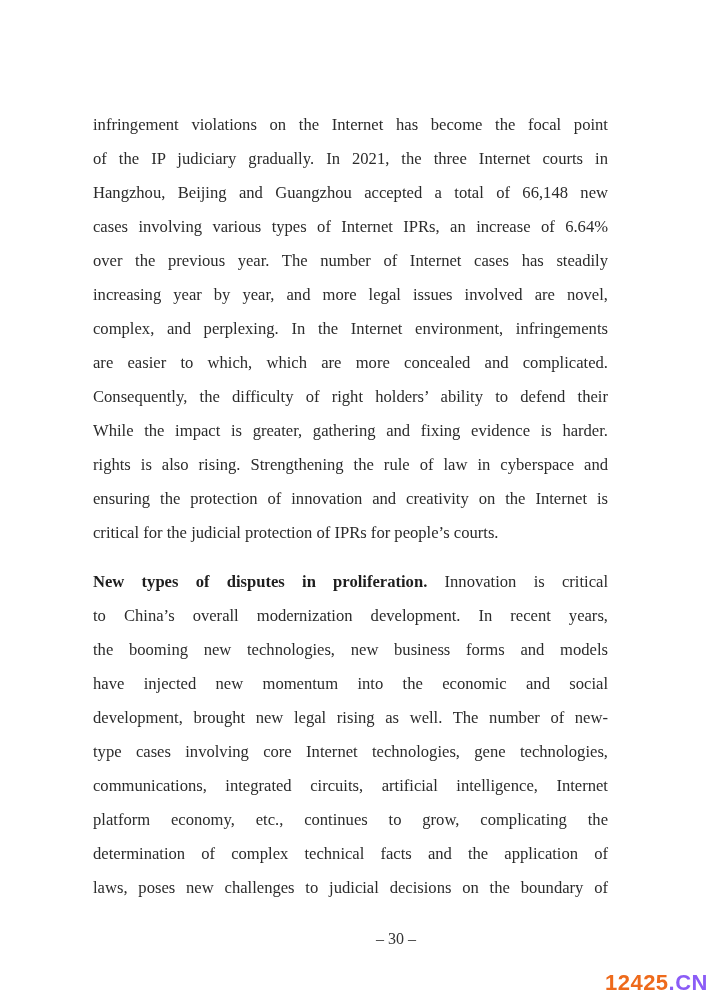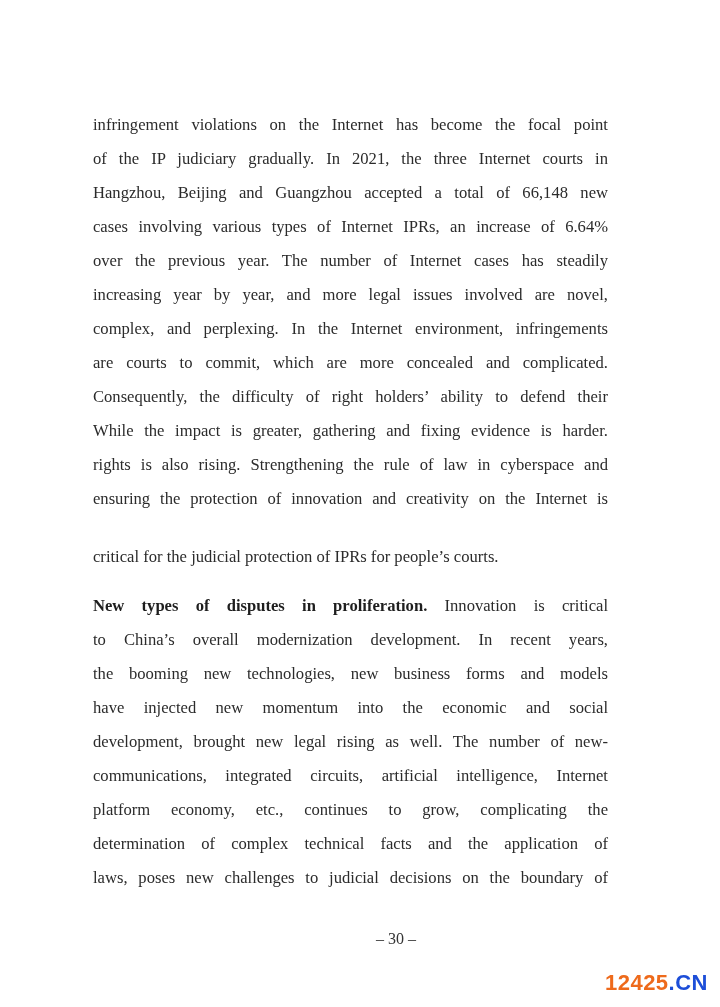--- a/index.html
+++ b/index.html
@@ -11,64 +11,65 @@
   .body-text {
     position: absolute; left: 93px; top: 112px; width: 515px;
     font-family: "Liberation Serif", "DejaVu Serif", serif;
     font-size: 16.6px; color: #2b2b2b;
   }
   .line {
     height: 34px; line-height: 26px;
     white-space: nowrap;
     text-align: justify; text-align-last: justify;
   }
-  .line.last { text-align-last: left; margin-top: 24px; }
+  .line.last { text-align-last: left; }
   .para-gap { height: 15px; }
   .bold { font-weight: bold; color: #1e1e1e; }
   .page-number {
     position: absolute; left: 0; width: 720px; top: 930px;
     text-align: center;
     font-family: Liberation Serif, serif;
     font-size: 16px; color: #333; margin-left: 36px;
   }
   .watermark {
     position: absolute; right: 12px; top: 970px;
     font-family: "Liberation Sans", "DejaVu Sans", sans-serif;
     font-weight: bold; font-size: 22px; letter-spacing: 0.5px;
   }
   .wm-num { color: #ee6a1b; text-align: right; }
-  .wm-dom { color: #1d4ed8; }
+  .wm-dom { color: #8b5cf6; }
 </style>
 </head>
 <body>
 
 <div class="page">
   <div class="body-text">
     <div>
       <div class="line">infringement violations on the Internet has become the focal point</div>
       <div class="line">of the IP judiciary gradually. In 2021, the three Internet courts in</div>
       <div class="line">Hangzhou, Beijing and Guangzhou accepted a total of 66,148 new</div>
       <div class="line">cases involving various types of Internet IPRs, an increase of 6.64%</div>
       <div class="line">over the previous year. The number of Internet cases has steadily</div>
       <div class="line">increasing year by year, and more legal issues involved are novel,</div>
       <div class="line">complex, and perplexing. In the Internet environment, infringements</div>
-      <div class="line">are courts to commit, which are more concealed and complicated.</div>
+      <div class="line">are easier to which, which are more concealed and complicated.</div>
       <div class="line">Consequently, the difficulty of right holders’ ability to defend their</div>
       <div class="line">While the impact is greater, gathering and fixing evidence is harder.</div>
       <div class="line">rights is also rising. Strengthening the rule of law in cyberspace and</div>
       <div class="line">ensuring the protection of innovation and creativity on the Internet is</div>
       <div class="line last">critical for the judicial protection of IPRs for people’s courts.</div>
     </div>
     <div class="para-gap"></div>
     <div>
       <div class="line"><span class="bold">New types of disputes in proliferation.</span><span> Innovation is critical</span></div>
       <div class="line">to China’s overall modernization development. In recent years,</div>
       <div class="line">the booming new technologies, new business forms and models</div>
       <div class="line">have injected new momentum into the economic and social</div>
       <div class="line">development, brought new legal rising as well. The number of new-</div>
+      <div class="line">type cases involving core Internet technologies, gene technologies,</div>
       <div class="line">communications, integrated circuits, artificial intelligence, Internet</div>
       <div class="line">platform economy, etc., continues to grow, complicating the</div>
       <div class="line">determination of complex technical facts and the application of</div>
       <div class="line">laws, poses new challenges to judicial decisions on the boundary of</div>
     </div>
   </div>
 
   <div class="page-number">– 30 –</div>
 
   <div class="watermark">

